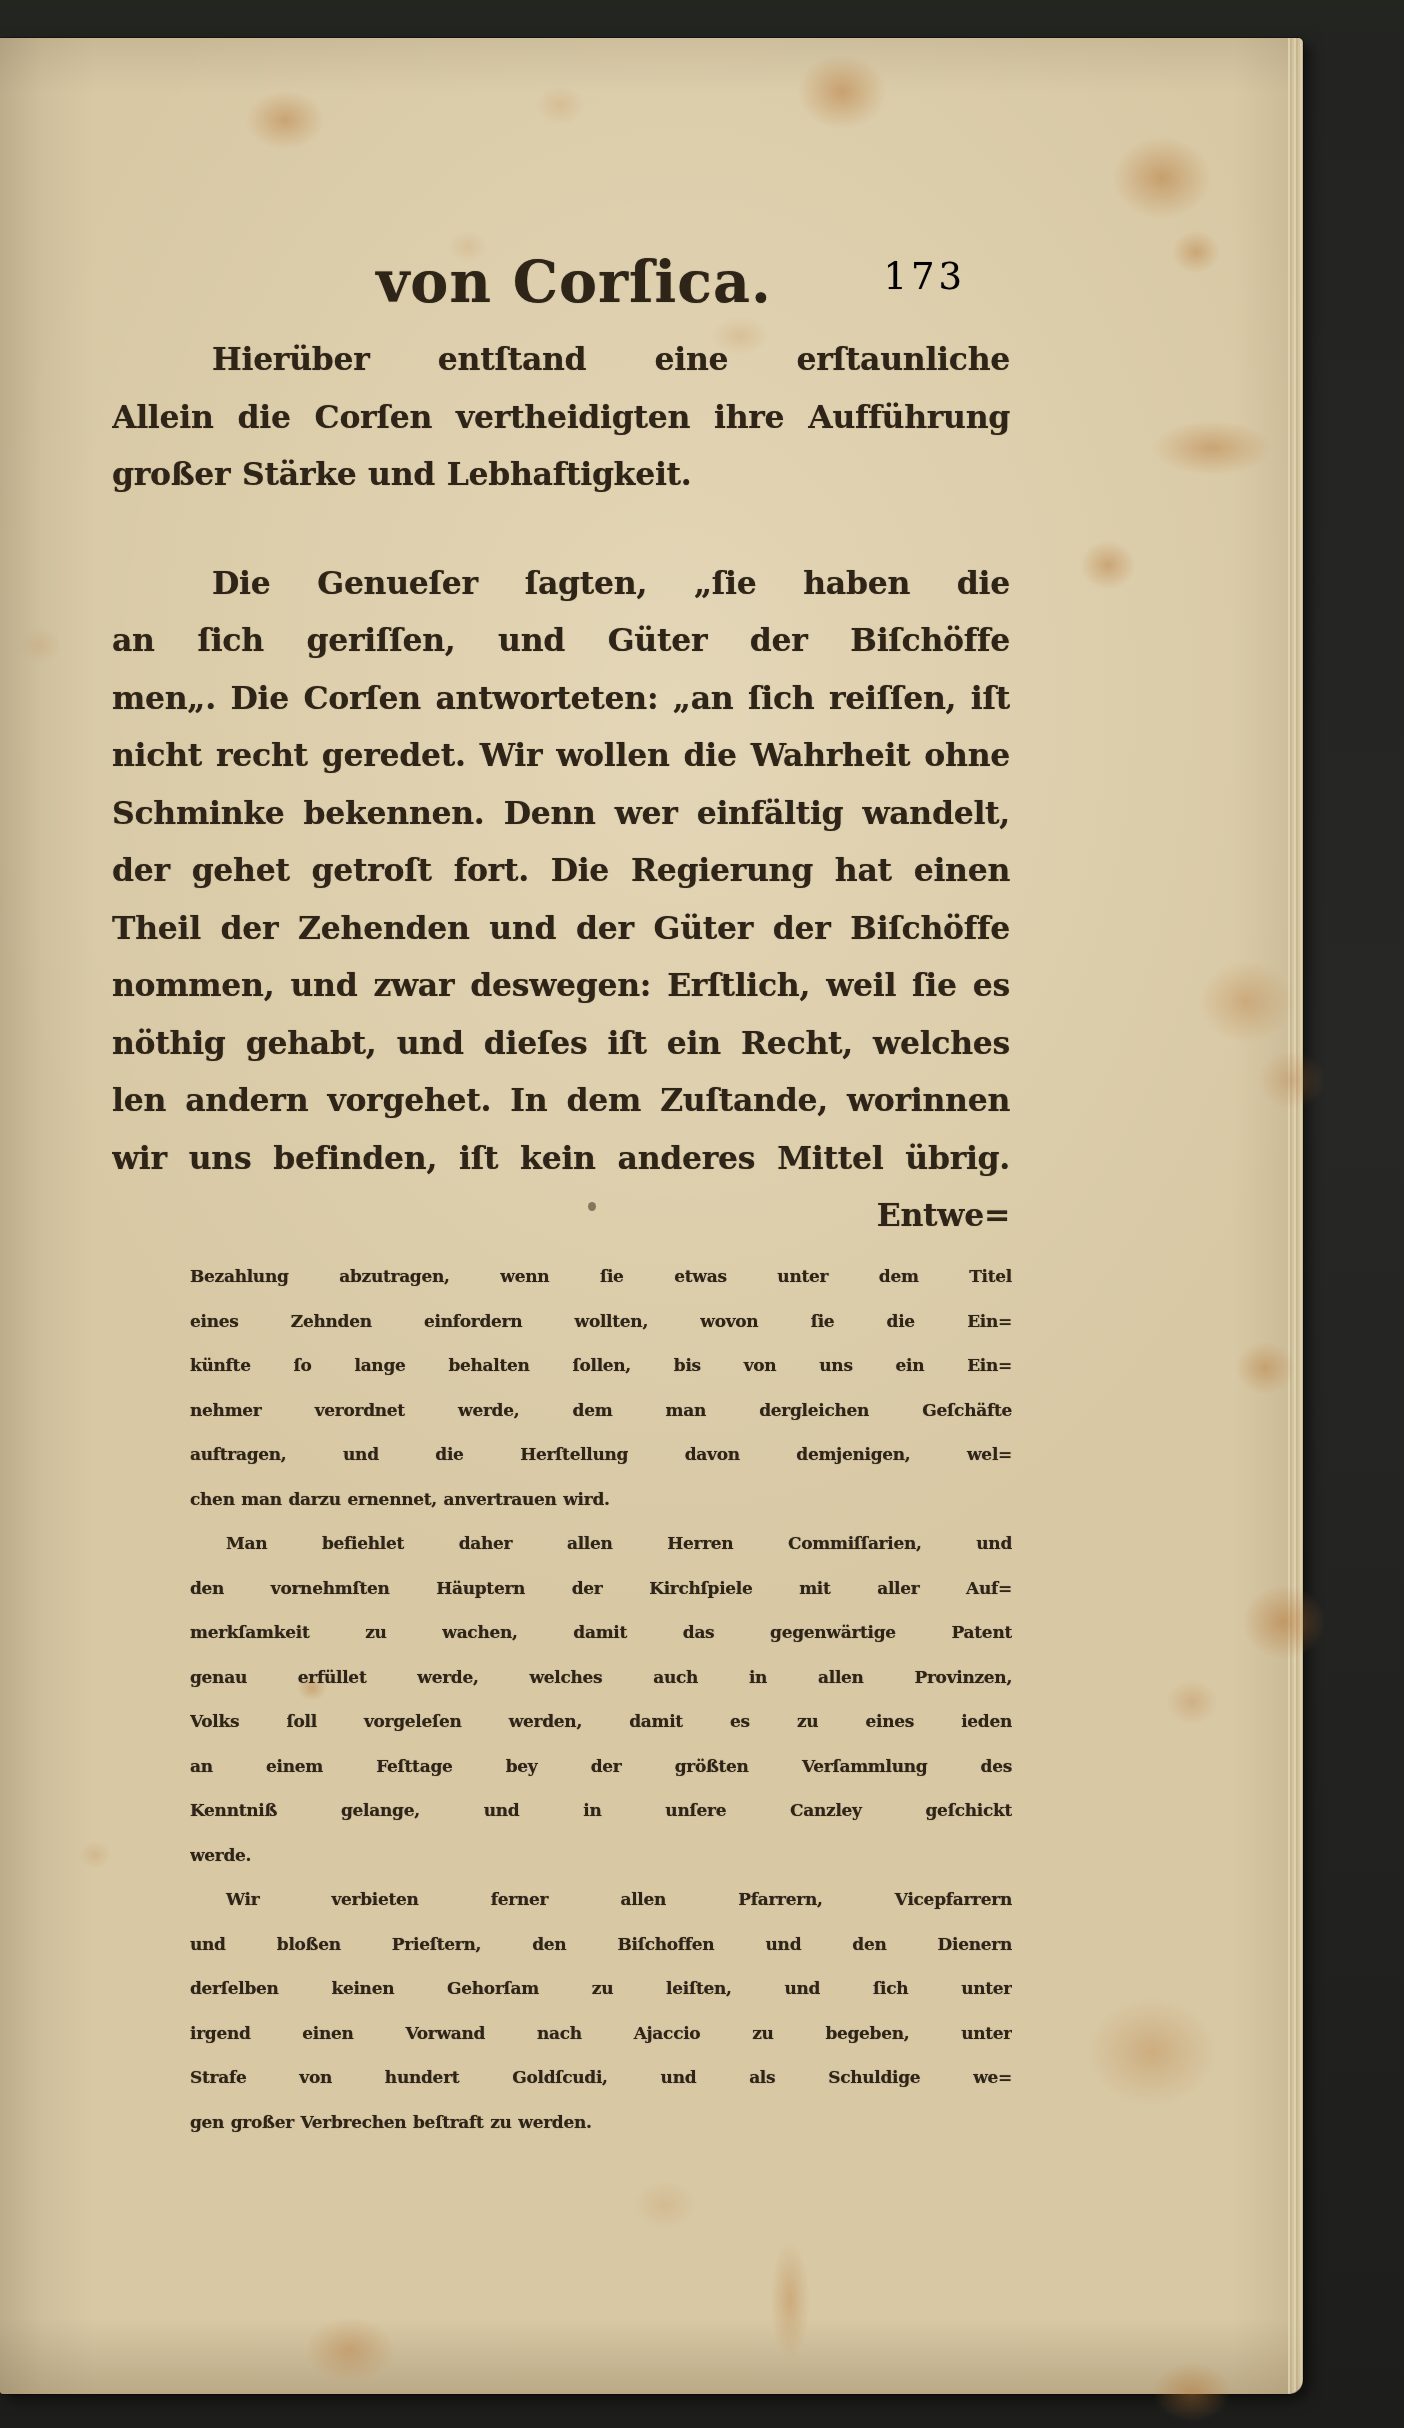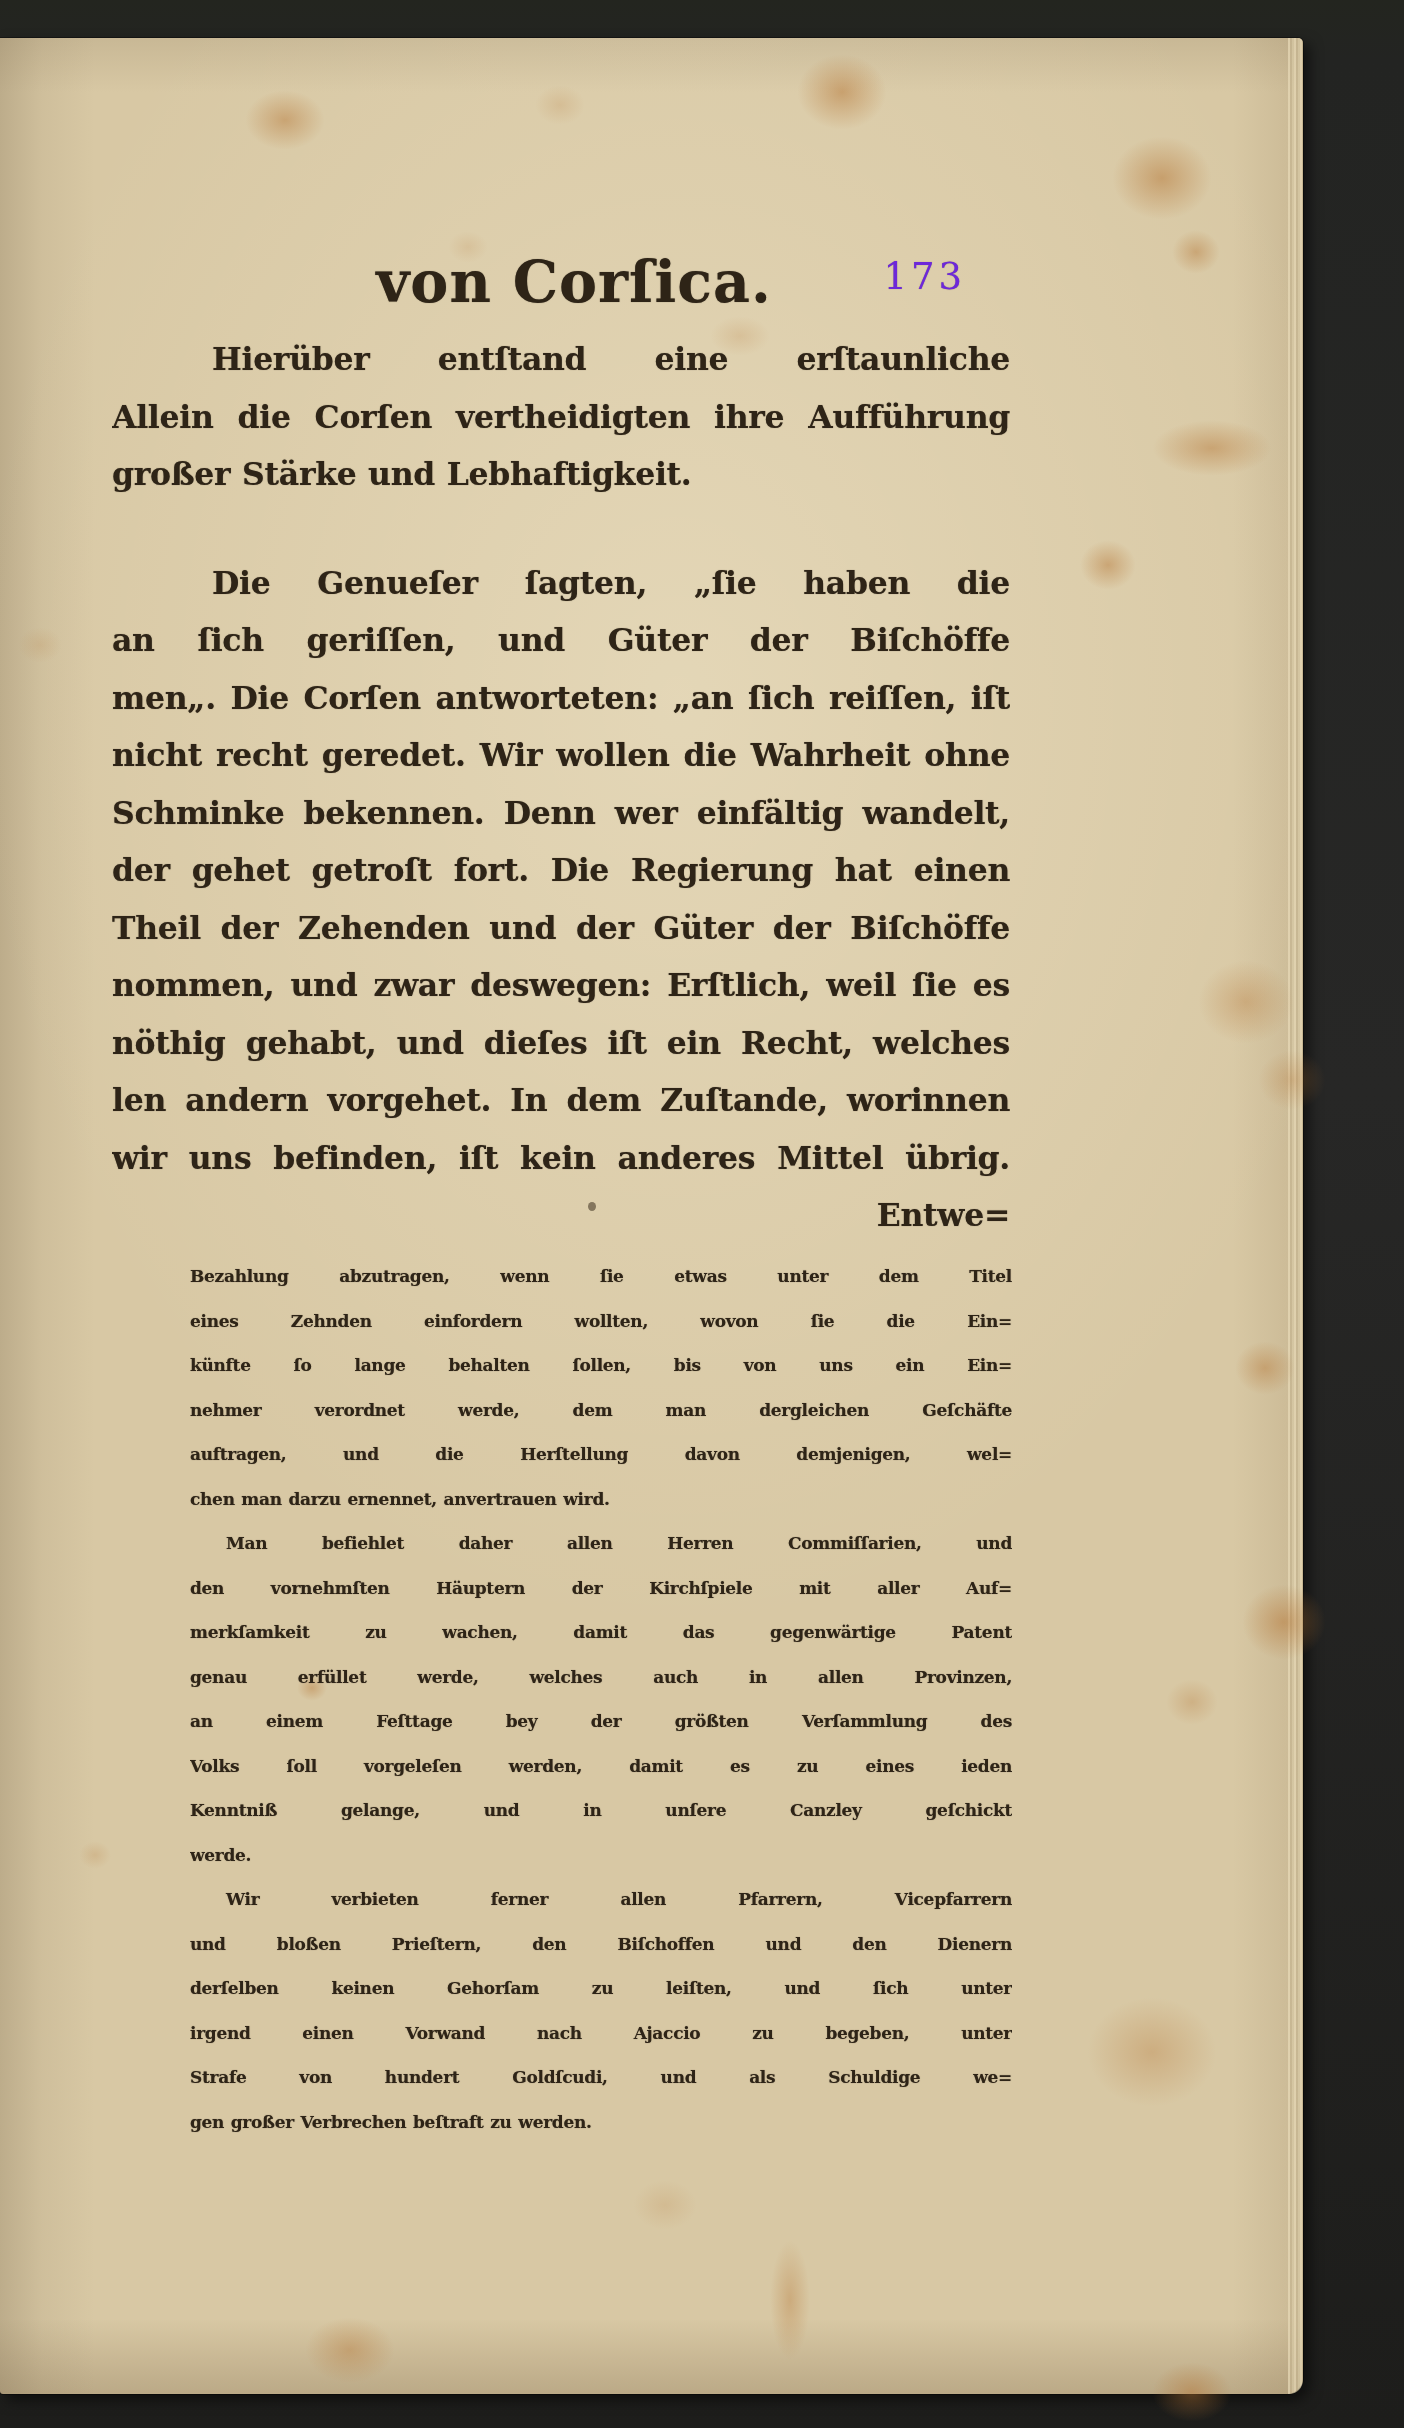--- a/index.html
+++ b/index.html
@@ -29,21 +29,21 @@
     opacity:.75;border-radius:0 5px 14px 0;
   }
   .stain{position:absolute;z-index:2;pointer-events:none;}
   
   .header,.main,.foot{position:absolute;z-index:3;color:#2e2417;}
   .header{left:112px;top:248px;width:900px;height:64px;}
   .htitle{display:block;text-align:center;padding-left:24px;
     font-size:57px;font-weight:700;letter-spacing:1px;
     text-shadow:0 0 1px rgba(46,36,23,.55);}
   .pnum{position:absolute;right:46px;top:7px;font-size:37px;font-weight:400;
-    letter-spacing:4px;color:#6d28d9;text-shadow:0 0 1px rgba(59,48,31,.4);}
+    letter-spacing:4px;color:#000000;text-shadow:0 0 1px rgba(59,48,31,.4);}
   .main{left:112px;top:330px;width:898px;}
   .foot{left:190px;top:1254px;width:822px;}
   .tl{white-space:normal;overflow:hidden;font-weight:700;
       letter-spacing:-0.3px;word-spacing:1px;
       text-shadow:0 0 1px rgba(46,36,23,.5);}
   .main .tl{font-size:31.5px;line-height:57.5px;height:57.5px;}
   .foot .tl{font-size:17px;line-height:44.5px;height:44.5px;}
   .j{text-align:justify;text-align-last:justify;}
   .ind1{text-indent:100px;}
   .ind2{text-indent:36px;}
@@ -84,22 +84,22 @@
     <div class="tl j">Bezahlung abzutragen, wenn ſie etwas unter dem Titel</div>
     <div class="tl j">eines Zehnden einfordern wollten, wovon ſie die Ein=</div>
     <div class="tl j">künfte ſo lange behalten ſollen, bis von uns ein Ein=</div>
     <div class="tl j">nehmer verordnet werde, dem man dergleichen Geſchäfte</div>
     <div class="tl j">auftragen, und die Herſtellung davon demjenigen, wel=</div>
     <div class="tl">chen man darzu ernennet, anvertrauen wird.</div>
     <div class="tl j ind2">Man befiehlet daher allen Herren Commiſſarien, und</div>
     <div class="tl j">den vornehmſten Häuptern der Kirchſpiele mit aller Auf=</div>
     <div class="tl j">merkſamkeit zu wachen, damit das gegenwärtige Patent</div>
     <div class="tl j">genau erfüllet werde, welches auch in allen Provinzen,</div>
+    <div class="tl j">Volks ſoll vorgeleſen werden, damit es zu eines ieden</div>
     <div class="tl j">an einem Feſttage bey der größten Verſammlung des</div>
-    <div class="tl j">Volks ſoll vorgeleſen werden, damit es zu eines ieden</div>
     <div class="tl j">Kenntniß gelange, und in unſere Canzley geſchickt</div>
     <div class="tl">werde.</div>
     <div class="tl j ind2">Wir verbieten ferner allen Pfarrern, Vicepfarrern</div>
     <div class="tl j">und bloßen Prieſtern, den Biſchoffen und den Dienern</div>
     <div class="tl j">derſelben keinen Gehorſam zu leiſten, und ſich unter</div>
     <div class="tl j">irgend einen Vorwand nach Ajaccio zu begeben, unter</div>
     <div class="tl j">Strafe von hundert Goldſcudi, und als Schuldige we=</div>
     <div class="tl">gen großer Verbrechen beſtraft zu werden.</div>
   </div>
 

